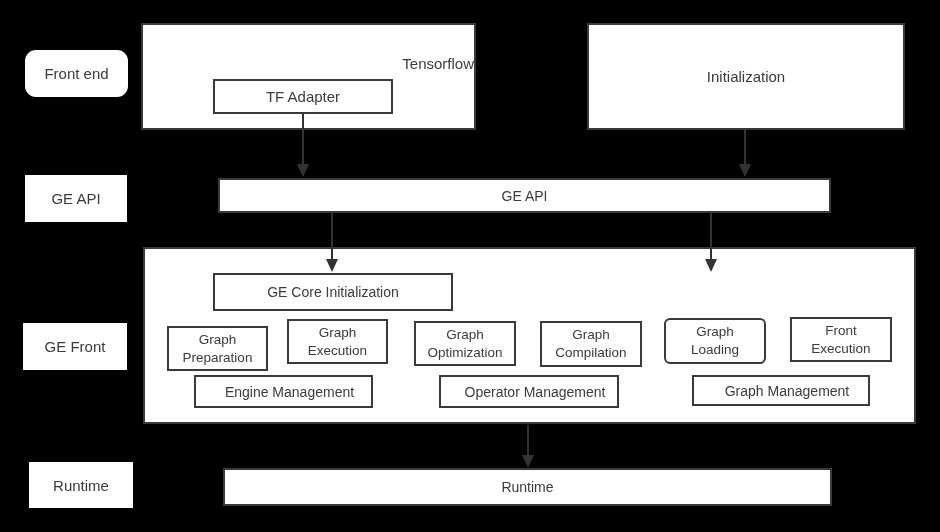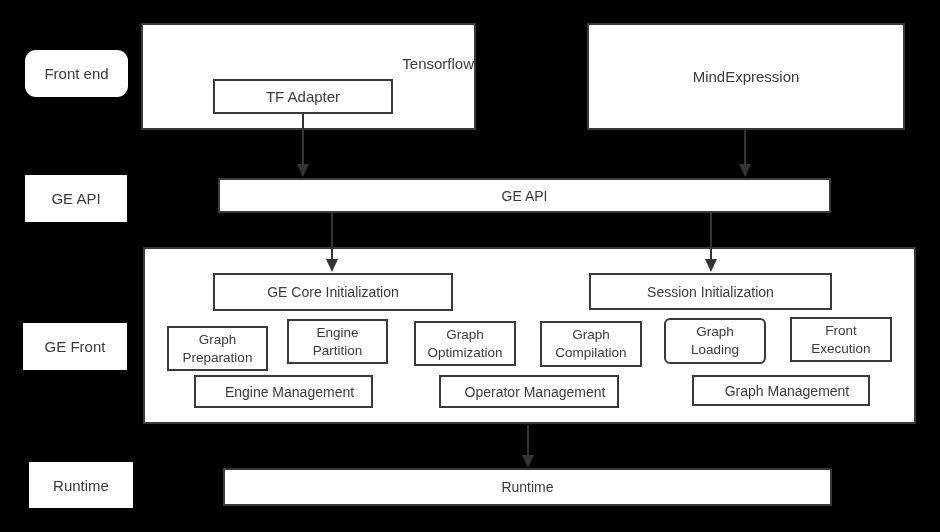--- a/index.html
+++ b/index.html
@@ -123,34 +123,33 @@
   <div class="whitebox rowlabel" id="lbl-runtime">Runtime</div>
 
   <div class="whitebox bordered" id="tensorflow-box">
     <div class="bigbox-title" id="tensorflow-title">Tensorflow</div>
     <div class="whitebox bordered" id="tf-adapter-box">
       <span>TF Adapter</span>
     </div>
   </div>
 
   <div class="whitebox bordered" id="mindexpression-box">
-    <span>MindExpression</span>
+    <span>Initialization</span>
   </div>
 
   <div class="whitebox bordered bar" id="ge-api-bar">
     <span>GE API</span>
   </div>
 
   <div class="whitebox bordered" id="ge-core-box">
 
     <div class="whitebox bordered initbox" id="ge-core-init">GE Core Initialization</div>
-    <div class="whitebox bordered initbox" id="session-init">Session Initialization</div>
 
     <div class="whitebox bordered module" id="mod-graph-preparation">Graph Preparation</div>
-    <div class="whitebox bordered module" id="mod-graph-partition">Engine Partition</div>
+    <div class="whitebox bordered module" id="mod-graph-partition">Graph Execution</div>
     <div class="whitebox bordered module" id="mod-graph-optimization">Graph Optimization</div>
     <div class="whitebox bordered module" id="mod-graph-compilation">Graph Compilation</div>
     <div class="whitebox bordered module" id="mod-graph-loading">Graph Loading</div>
     <div class="whitebox bordered module" id="mod-graph-execution">Front Execution</div>
 
     <div class="whitebox bordered mgmt" id="mgmt-engine">Engine Management</div>
     <div class="whitebox bordered mgmt" id="mgmt-operator">Operator Management</div>
     <div class="whitebox bordered mgmt" id="mgmt-graph">Graph Management</div>
   </div>
 

